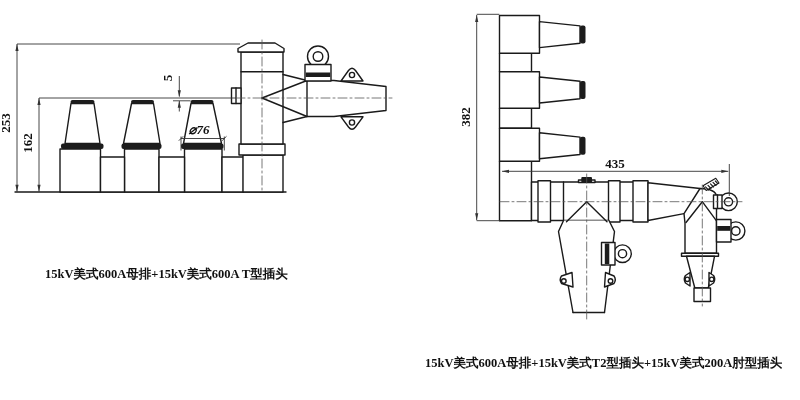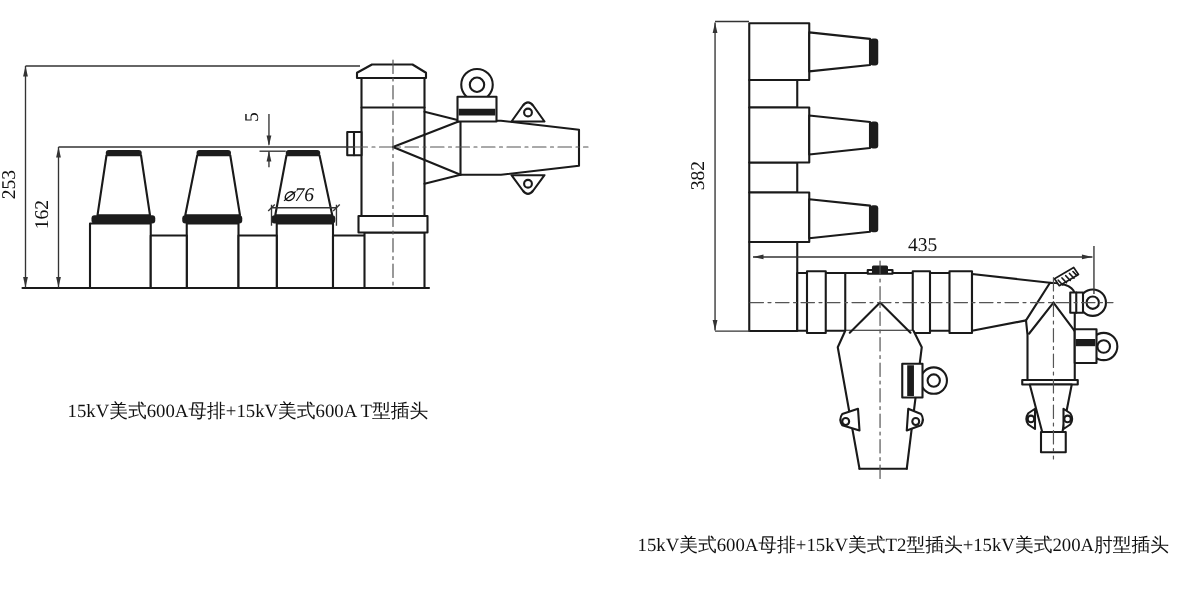--- a/index.html
+++ b/index.html
@@ -1,17 +1,17 @@
 <!DOCTYPE html>
 <html><head>
 <meta charset="utf-8">
 <style>
   html,body{margin:0;padding:0;background:#fff;}
   .canvas{position:relative;width:800px;height:400px;background:#fff;overflow:hidden;
-          font-family:"Liberation Serif","DejaVu Serif",serif;}
+          font-family:"Liberation Serif","DejaVu Serif",serif;font-weight:bold;}
   svg{position:absolute;left:0;top:0;}
   svg text{fill:#111;font-family:"Liberation Serif","DejaVu Serif",serif;}
   .dimtxt{font-size:13px;}
   .captxt{font-size:12.5px;letter-spacing:0px;}
   .dia{font-style:italic;}
 </style>
 </head>
 <body>
 
 <div class="canvas">

